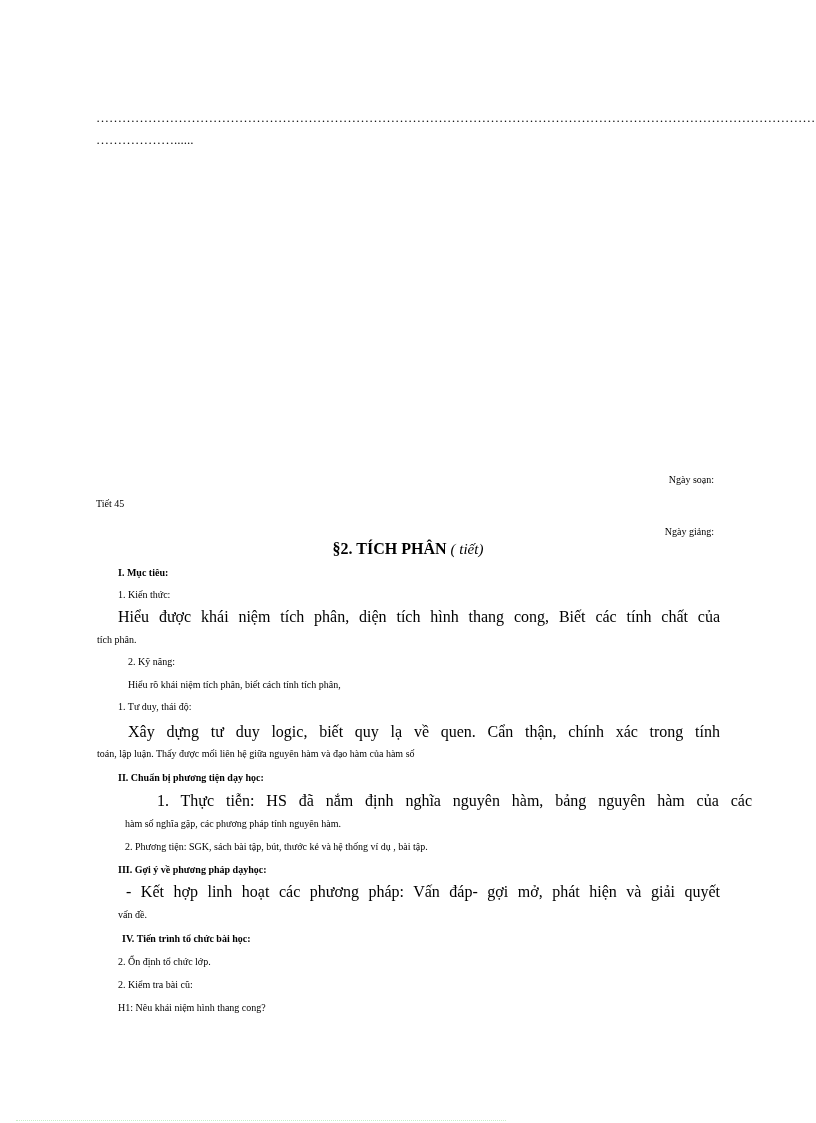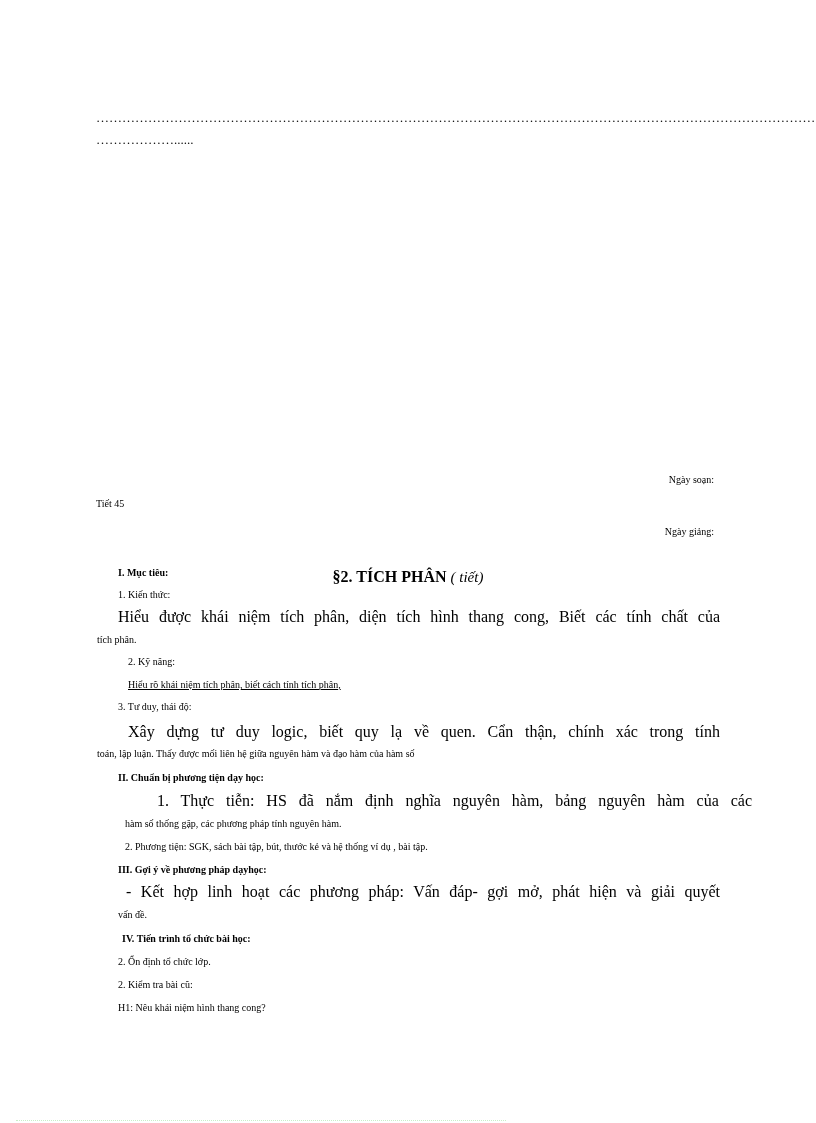--- a/index.html
+++ b/index.html
@@ -2,21 +2,21 @@
 <html><head>
 <meta charset="utf-8">
 <style>
   html, body { margin: 0; padding: 0; background: #ffffff; }
   body { width: 816px; height: 1123px; position: relative; overflow: hidden;
          font-family: "Liberation Serif", serif; color: #000; font-size: 16px; }
   .dots { position: absolute; left: 96px; letter-spacing: 0; font-size: 13px; color: #111; line-height: 16px; }
   .line { position: absolute; white-space: nowrap; font-size: 10px; line-height: 20px; }
   .b { font-weight: bold; }
   .just { position: absolute; left: 97px; width: 623px; text-align: justify; text-align-last: justify; white-space: normal; font-size: 16px; line-height: 20px; }
-  .title { position: absolute; left: 0; width: 816px; text-align: center; font-size: 16px; line-height: 20px; margin-top: 28px; }
+  .title { position: absolute; left: 0; width: 816px; text-align: center; font-size: 16px; line-height: 20px; }
   .title i { font-style: italic; font-weight: normal; font-size: 15px; }
   .footer-dots { position: absolute; left: 16px; top: 1120px; width: 490px; border-top: 1px dotted #c8efc8; height: 0; }
 </style>
 </head>
 <body>
 
 <div>
 
   <div class="dots" style="top:110px;">……………………………………………………………………………………………………………………………………………………………………</div>
   <div class="dots" style="top:132px;">………………......</div>
@@ -28,28 +28,28 @@
   <div class="title" style="top:539px;">
     <span class="b">§2. TÍCH PHÂN</span>
     <i>( tiết)</i>
   </div>
 
   <div class="line b" style="left:118px; top:563px;">I. Mục tiêu:</div>
   <div class="line" style="left:118px; top:585px;">1. Kiến thức:</div>
   <div class="just" style="top:607px; left:118px; width:602px;">Hiểu được khái niệm tích phân, diện tích hình thang cong, Biết các tính chất của</div>
   <div class="line" style="left:97px; top:630px;">tích phân.</div>
   <div class="line" style="left:128px; top:652px;text-align:center;">2. Kỹ năng:</div>
-  <div class="line" style="left:128px; top:675px;text-decoration:underline;">Hiểu rõ khái niệm tích phân, biết cách tính tích phân,</div>
-  <div class="line" style="left:118px; top:697px;">3. Tư duy, thái độ:</div>
+  <div class="line" style="left:128px; top:675px;">Hiểu rõ khái niệm tích phân, biết cách tính tích phân,</div>
+  <div class="line" style="left:118px; top:697px;">1. Tư duy, thái độ:</div>
   <div class="just" style="top:722px; left:128px; width:592px;">Xây dựng tư duy logic, biết quy lạ về quen. Cẩn thận, chính xác trong tính</div>
   <div class="line" style="left:97px; top:744px;">toán, lập luận. Thấy được mối liên hệ giữa nguyên hàm và đạo hàm của hàm số</div>
 
   <div class="line b" style="left:118px; top:768px;">II. Chuẩn bị phương tiện dạy học:</div>
   <div class="just" style="top:791px; left:125px; width:595px;margin-left:32px;">1. Thực tiễn: HS đã nắm định nghĩa nguyên hàm, bảng nguyên hàm của các</div>
-  <div class="line" style="left:125px; top:814px;">hàm số thống gặp, các phương pháp tính nguyên hàm.</div>
+  <div class="line" style="left:125px; top:814px;">hàm số nghĩa gặp, các phương pháp tính nguyên hàm.</div>
   <div class="line" style="left:125px; top:837px;">2. Phương tiện: SGK, sách bài tập, bút, thước kẻ và hệ thống ví dụ , bài tập.</div>
 
   <div class="line b" style="left:118px; top:860px;">III. Gợi ý về phương pháp dạyhọc:</div>
   <div class="just" style="top:882px; left:126px; width:594px;">- Kết hợp linh hoạt các phương pháp: Vấn đáp- gợi mở, phát hiện và giải quyết</div>
   <div class="line" style="left:118px; top:905px;">vấn đề.</div>
 
   <div class="line b" style="left:122px; top:929px;">IV. Tiến trình tổ chức bài học:</div>
   <div class="line" style="left:118px; top:952px;">2. Ổn định tổ chức lớp.</div>
   <div class="line" style="left:118px; top:975px;">2. Kiểm tra bài cũ:</div>
   <div class="line" style="left:118px; top:998px;">H1: Nêu khái niệm hình thang cong?</div>

